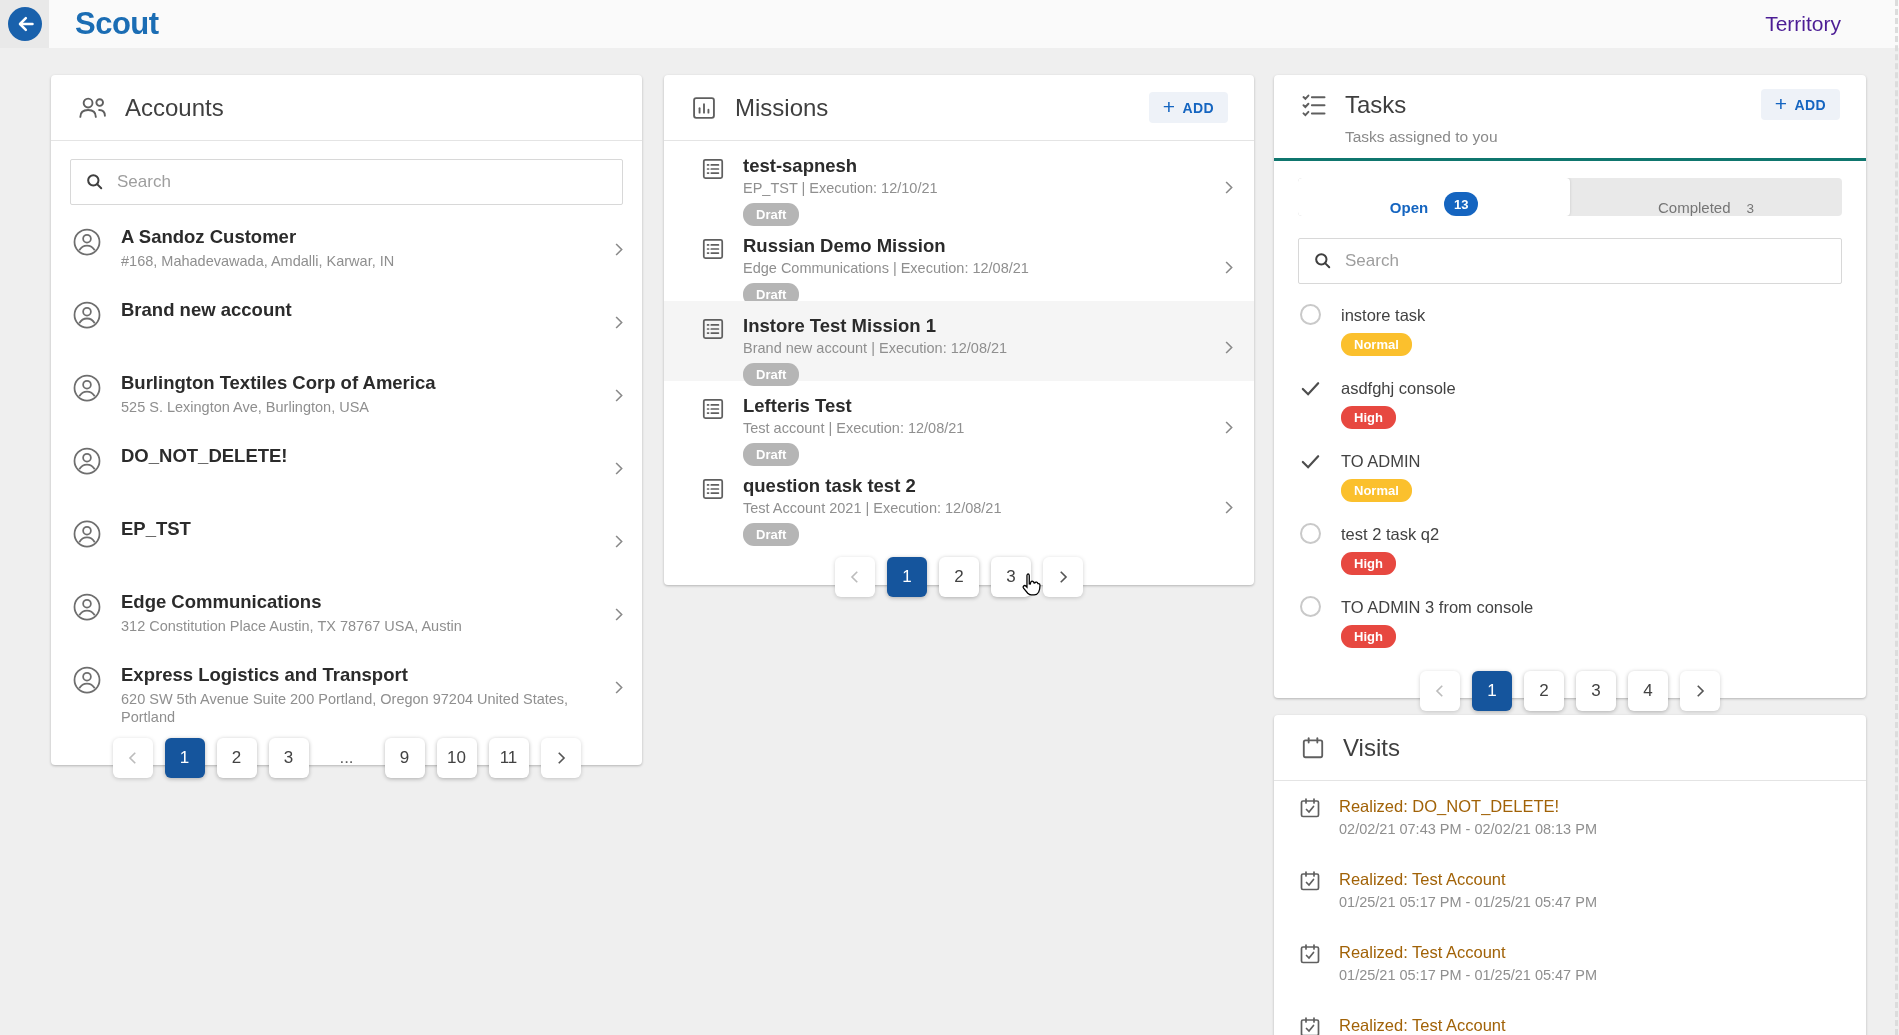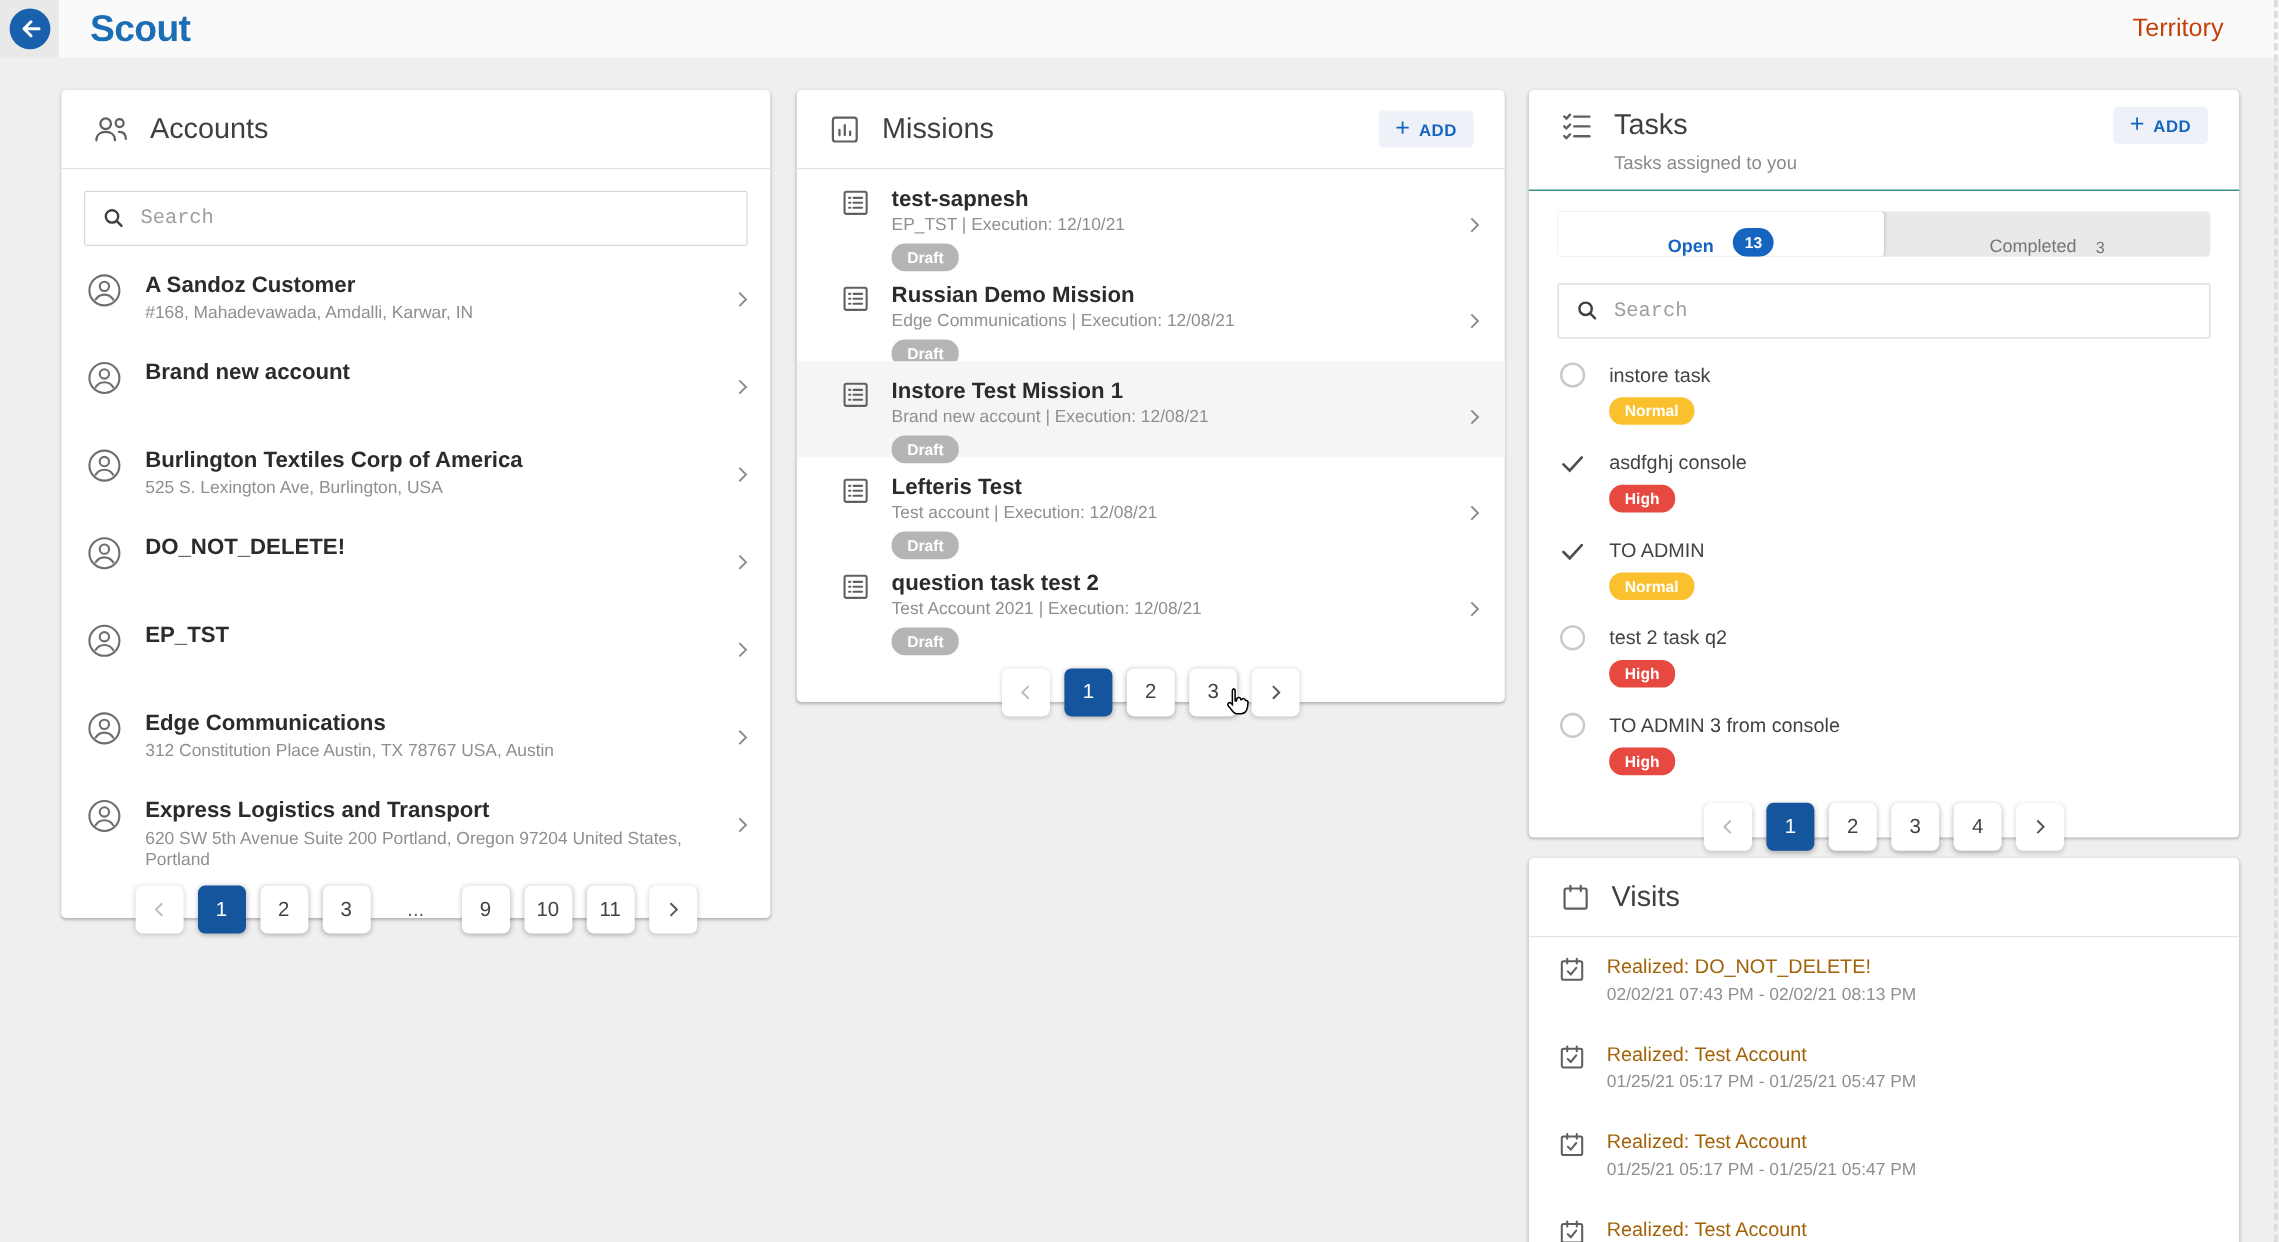--- a/index.html
+++ b/index.html
@@ -7,33 +7,33 @@
     width:1899px;height:1035px;overflow:hidden;position:relative;
     background:#efefef;
     font-family:"Liberation Sans", sans-serif;
     -webkit-font-smoothing:antialiased;
   }
   
   .topbar{height:48px;background:#fafafa;display:flex;align-items:center;position:relative;z-index:5;}
   .back-sq{width:49px;height:48px;background:#e9e9e9;display:flex;align-items:center;justify-content:center;cursor:pointer;}
   .back-btn{width:34px;height:34px;border-radius:50%;background:#1961ac;border:none;display:flex;align-items:center;justify-content:center;padding:0;cursor:pointer;}
   .logo{margin-left:26px;font-size:31px;font-weight:700;color:#1b6db4;letter-spacing:-0.5px;}
-  .territory{margin-left:auto;margin-right:46px;font-size:21px;color:#c2410c;}
+  .territory{margin-left:auto;margin-right:58px;font-size:21px;color:#4c1d95;}
   .edge-dash{position:absolute;top:0;bottom:0;right:1px;width:0;border-right:3px dashed #dcdcdc;z-index:9;}
   
   .main{display:flex;align-items:flex-start;padding:27px 0 0 51px;}
   .panel{background:#fff;border-radius:4px;box-shadow:0 1px 3px rgba(0,0,0,0.18),0 1px 2px rgba(0,0,0,0.08);}
   .col{display:flex;flex-direction:column;}
   .panel-head{display:flex;align-items:center;padding:0 26px;height:65px;border-bottom:1px solid #e4e4e4;}
   .panel-title{font-size:24px;color:#3f3f3f;margin-left:17px;}
   .hicon{flex:0 0 auto;display:flex;}
   
   .search-box{display:flex;align-items:center;border:1px solid #d8d8d8;border-radius:2px;height:44px;background:#fff;}
   .search-box svg{margin:0 10px 0 14px;}
-  .search-box input{border:none;outline:none;font-size:17px;color:#3b82f6;flex:1;font-family:Liberation Mono, monospace;background:transparent;}
+  .search-box input{border:none;outline:none;font-size:17px;color:#3b82f6;flex:1;font-family:Liberation Sans, sans-serif;background:transparent;}
   .search-box input::placeholder{color:#9e9e9e;}
   
   .accounts{width:591px;height:690px;position:relative;}
   .accounts .search-wrap{margin:18px 19px 8px 19px;}
   .acc-row{display:flex;align-items:flex-start;padding:12px 14px 12px 21px;height:49px;cursor:pointer;}
   .acc-ic{margin-top:2px;}
   .acc-text{margin-left:19px;flex:1;min-width:0;}
   .acc-name{font-size:18.5px;font-weight:700;color:#2b2b2b;line-height:24px;}
   .acc-addr{font-size:14.5px;color:#8f8f8f;margin-top:3px;line-height:18px;}
   .row-chev{margin-left:auto;align-self:center;display:flex;}
@@ -58,21 +58,21 @@
   .mi-name{font-size:18.5px;font-weight:700;color:#2b2b2b;line-height:23px;}
   .mi-meta{font-size:14.5px;color:#8f8f8f;margin-top:3px;}
   .badge{display:inline-block;font-size:13px;font-weight:700;color:#fff;border-radius:11px;padding:4px 13px;margin-top:7px;}
   .badge.draft{background:#b5b5b5;}
   .badge.normal{background:#fbc02d;}
   .badge.high{background:#e74840;}
   .missions .pager{margin-top:16px;position:relative;}
   .cursor-hand{position:absolute;left:calc(50% + 58px);top:14px;pointer-events:none;z-index:6;}
   
   .tasks{width:592px;height:623px;}
-  .tasks-head{padding:14px 26px 12px 26px;border-bottom:1px solid #0f766e;display:flex;flex-wrap:wrap;align-items:center;}
+  .tasks-head{padding:14px 26px 12px 26px;border-bottom:3px solid #0f766e;display:flex;flex-wrap:wrap;align-items:center;}
   .tasks-head .panel-title{margin-left:17px;}
   .tasks-sub{flex-basis:100%;margin:8px 0 0 45px;font-size:15.5px;color:#8a8a8a;}
   .tabs{display:flex;background:#e9e9e9;border-radius:4px;height:38px;margin:17px 24px 0 24px;overflow:hidden;}
   .tab{flex:1;display:flex;align-items:flex-end;justify-content:center;gap:16px;font-size:15px;color:#757575;cursor:pointer;}
   .tab.active{background:#fff;border-radius:4px;color:#1565c0;font-weight:700;box-shadow:0 0 3px rgba(0,0,0,0.15);}
   .tab-badge{background:#1565c0;color:#fff;font-size:13px;font-weight:700;border-radius:12px;min-width:24px;height:24px;display:flex;align-items:center;justify-content:center;padding:0 5px;}
   .tab-count{font-size:13.5px;color:#757575;font-weight:400;}
   .tasks .search-wrap{margin:22px 24px 6px 24px;}
   .task-row{display:flex;align-items:flex-start;padding:14px 16px 0 24px;height:59px;cursor:pointer;}
   .task-lead{width:25px;display:flex;justify-content:center;margin-top:0px;}

